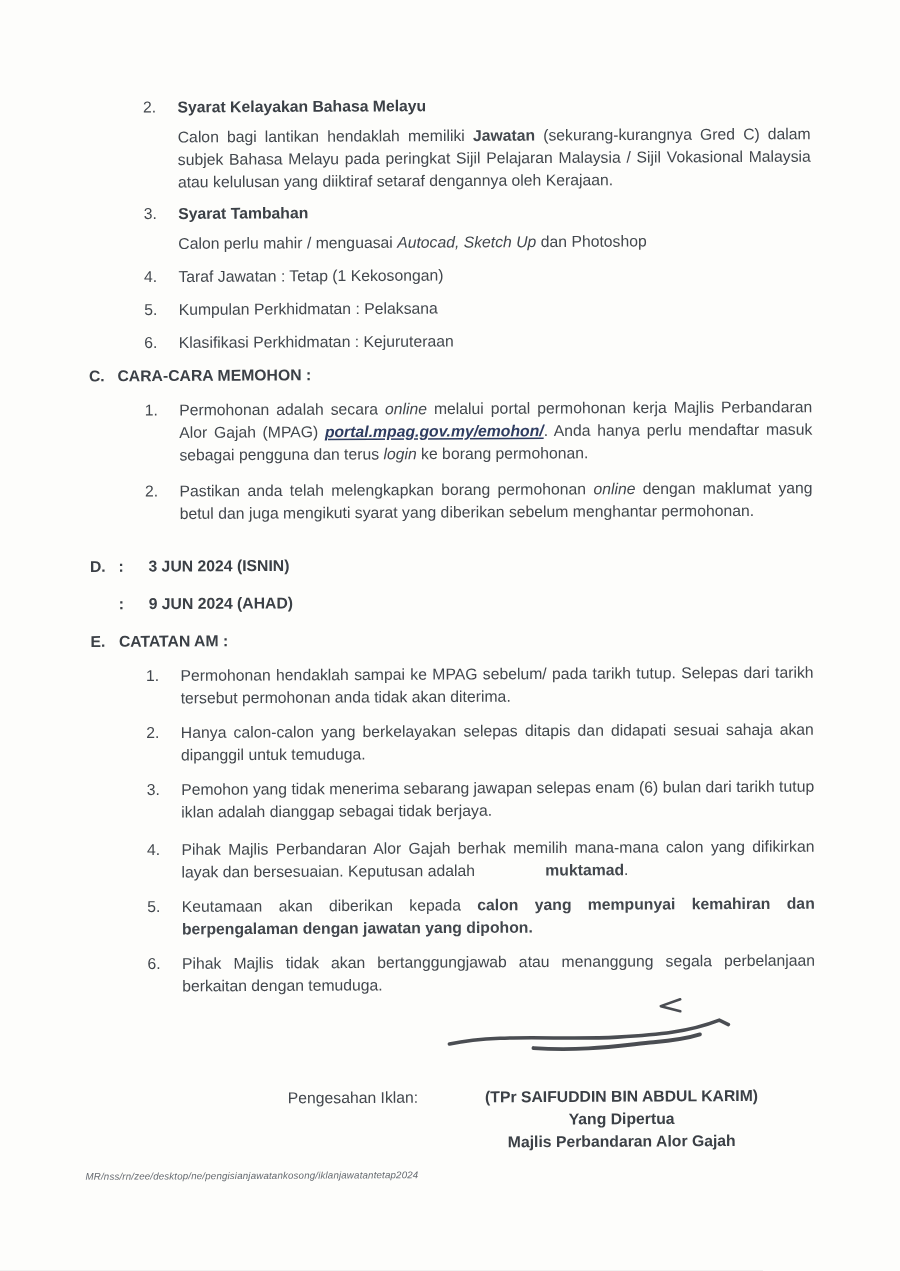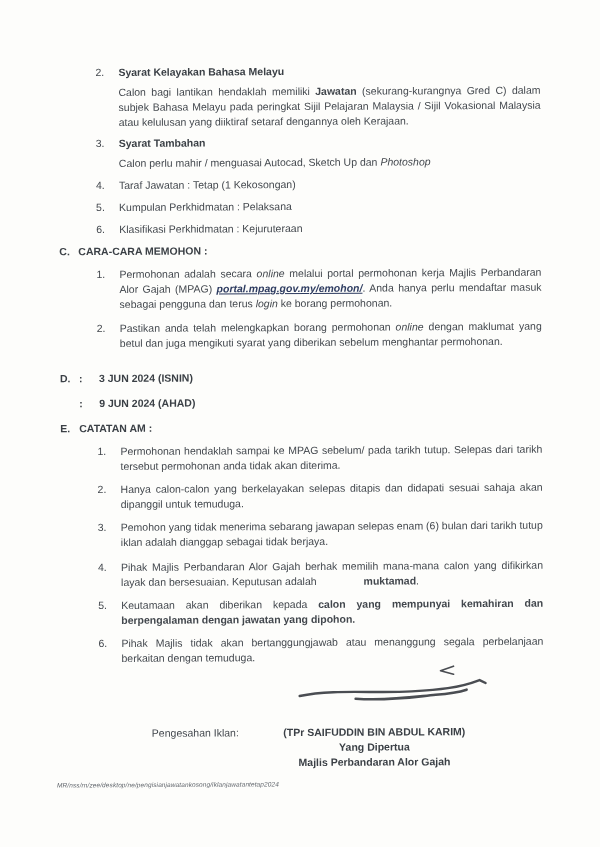--- a/index.html
+++ b/index.html
@@ -24,21 +24,21 @@
   .dates-row{display:flex;margin-top:20px;font-weight:bold;color:#3b4046;}
   .date-col{flex:1;}
   .date-row{display:flex;margin-bottom:10px;}
   .date-label{width:178px;flex:none;}
   .date-colon{width:20px;flex:none;}
   .eitem{margin-bottom:8px;}
   .gap-top{margin-top:10px;}
   .doclink{font-weight:bold;font-style:italic;text-decoration:underline;color:#2e3c60;cursor:pointer;}
   .signature-wrap{margin:-10px 0 0 232px;width:200px;height:46px;}
   .signoff-row{display:flex;margin:16px 0 0 90px;color:#42474d;}
-  .signoff-label{width:115px;flex:none;padding-top:0;}
+  .signoff-label{width:115px;flex:none;padding-top:0;margin-left:40px;}
   .signoff-block{width:215px;text-align:center;font-weight:bold;color:#3b4046;}
   .footer-ref{
     position:absolute;left:57px;top:777px;
     font-size:6.5px;font-style:italic;color:#64696f;letter-spacing:.1px;
     transform:rotate(-0.3deg);
   }
 </style>
 </head>
 <body>
 
@@ -50,21 +50,21 @@
       <div class="item-body">
         <div class="item-heading">Syarat Kelayakan Bahasa Melayu</div>
         <p class="para"><span>Calon bagi lantikan hendaklah memiliki </span><span style="font-weight: bold;">Jawatan</span><span> (sekurang-kurangnya Gred C) dalam subjek Bahasa Melayu pada peringkat Sijil Pelajaran Malaysia / Sijil Vokasional Malaysia atau kelulusan yang diiktiraf setaraf dengannya oleh Kerajaan.</span></p>
       </div>
     </div>
 
     <div class="num-item">
       <div class="num">3.</div>
       <div class="item-body">
         <div class="item-heading">Syarat Tambahan</div>
-        <p class="para"><span>Calon perlu mahir / menguasai </span><span style="">Autocad, Sketch Up</span><span> dan </span><span style="font-style: italic;">Photoshop</span></p>
+        <p class="para"><span>Calon perlu mahir / menguasai </span><span style="font-style: italic;">Autocad, Sketch Up</span><span> dan </span><span style="">Photoshop</span></p>
       </div>
     </div>
 
     <div class="num-item">
       <div class="num">4.</div>
       <div class="item-body">
           <p class="para">Taraf Jawatan : Tetap (1 Kekosongan)</p>
         </div>
     </div>
     <div class="num-item">

